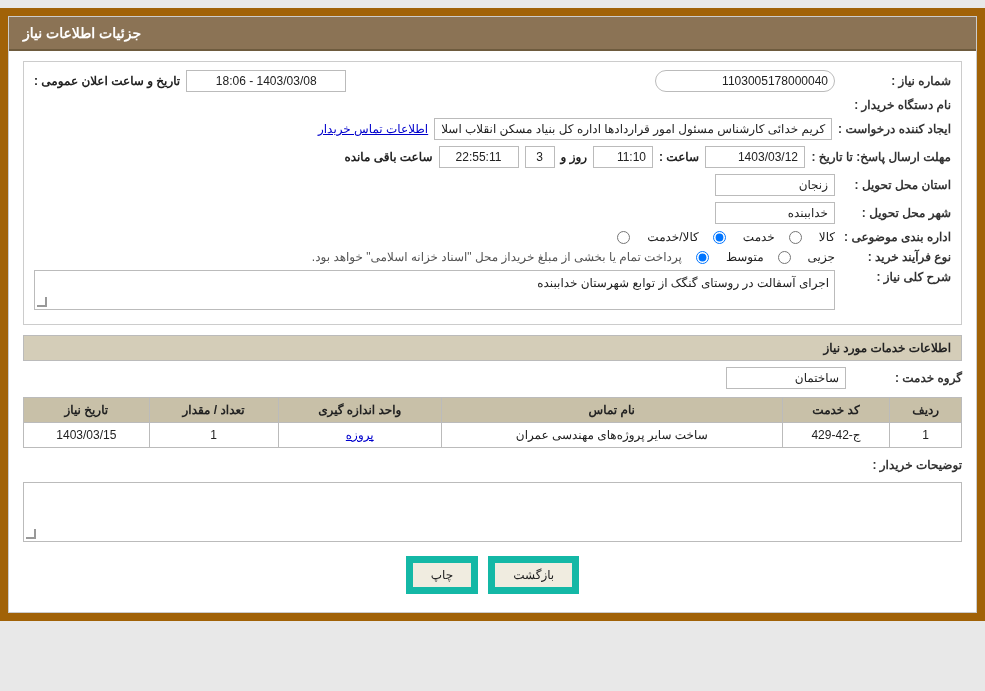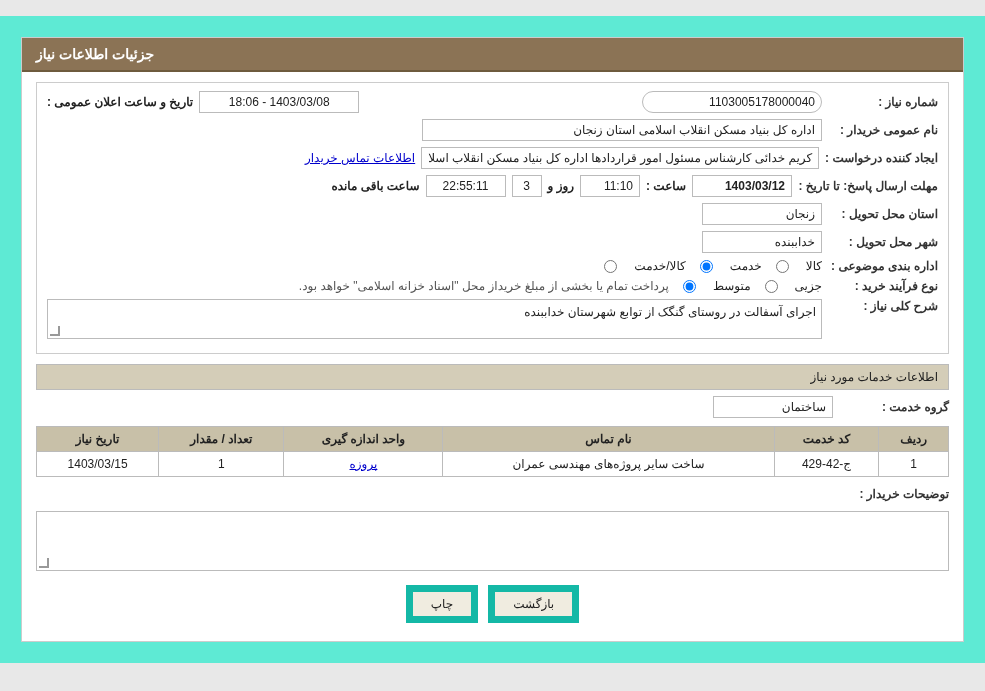--- a/index.html
+++ b/index.html
@@ -5,23 +5,23 @@
     * { box-sizing: border-box; margin: 0; padding: 0; }
     body {
       font-family: Tahoma, Arial, sans-serif;
       background: #e8e8e8;
       direction: rtl;
       font-size: 12px;
       color: #222;
     }
     .page-container {
       max-width: 985px;
-      margin: 16px auto;
-      background: #5eead4;
-      padding: 21px;
+      margin: 8px auto;
+      background: #a16207;
+      padding: 8px;
     }
     .main-card {
       background: #fff;
       border: 1px solid #ccc;
     }
     .header-bar {
       background: #8B7355;
       color: #fff;
       text-align: left;
       padding: 8px 14px;
@@ -140,21 +140,21 @@
       background: #f0ece0;
       cursor: pointer;
       font-family: Tahoma, Arial, sans-serif;
       font-size: 12px;
       color: #222;
     }
     .subheader {
       background: #d4cdb8;
       border: 1px solid #bbb;
       padding: 5px 10px;
-      font-weight: normal;
+      font-weight: bold;
       margin-bottom: 6px;
       text-align: right;
     }
     .inline-label {
       font-weight: bold;
       white-space: nowrap;
     }
   </style>
 </head>
 <body>
@@ -172,33 +172,32 @@
 
         <div class="row-group">
           <span class="label-cell">شماره نیاز :</span>
           <span class="value-box" style="min-width:180px;border-radius:11px;">1103005178000040</span>
           <span style="flex:1;"></span>
           <span class="value-box" style="min-width:160px; text-align:center;">1403/03/08 - 18:06</span>
           <span class="inline-label">تاریخ و ساعت اعلان عمومی :</span>
         </div>
 
         <div class="row-group">
-          <span class="label-cell">نام عمومی خریدار :</span>
-          <span class="value-box-wide" style="min-width:400px;">اداره کل بنیاد مسکن انقلاب اسلامی استان زنجان</span>
+          <span class="label-cell">نام دستگاه خریدار :</span>
         </div>
 
         <div class="row-group">
           <span class="label-cell">ایجاد کننده درخواست :</span>
           <span class="value-box-wide" style="min-width:380px;">کریم خدائی کارشناس مسئول امور قراردادها اداره کل بنیاد مسکن انقلاب اسلا</span>
           <span class="link-blue">اطلاعات تماس خریدار</span>
         </div>
 
         <div class="row-group">
           <span class="label-cell" style="min-width:140px;">مهلت ارسال پاسخ: تا تاریخ :</span>
-          <span class="value-box" style="min-width:100px;font-weight:bold;">1403/03/12</span>
+          <span class="value-box" style="min-width:100px;">1403/03/12</span>
           <span class="inline-label">ساعت :</span>
           <span class="value-box" style="min-width:60px;">11:10</span>
           <span class="inline-label">روز و</span>
           <span class="value-box" style="min-width:30px; text-align:center;">3</span>
           <span class="value-box" style="min-width:80px; text-align:center;">22:55:11</span>
           <span class="inline-label">ساعت باقی مانده</span>
         </div>
 
         <div class="row-group">
           <span class="label-cell">استان محل تحویل :</span>

